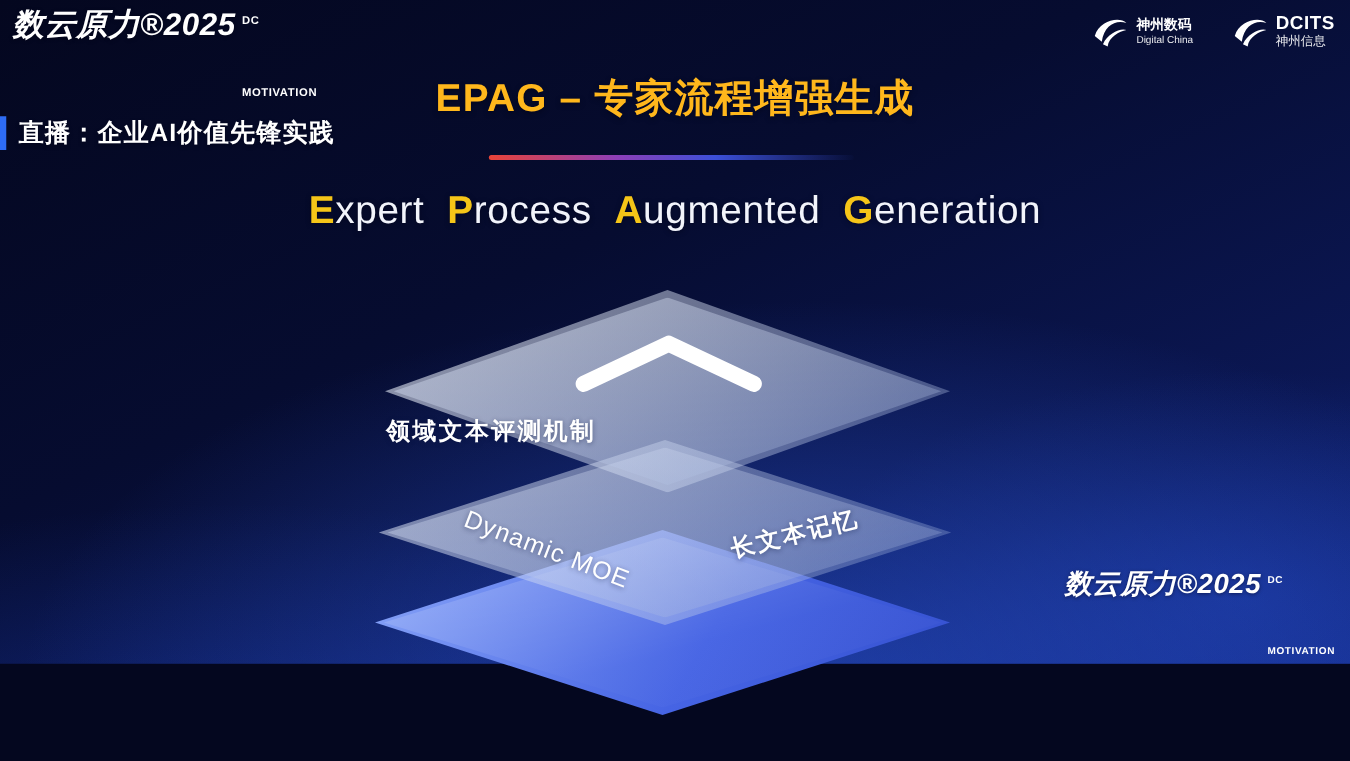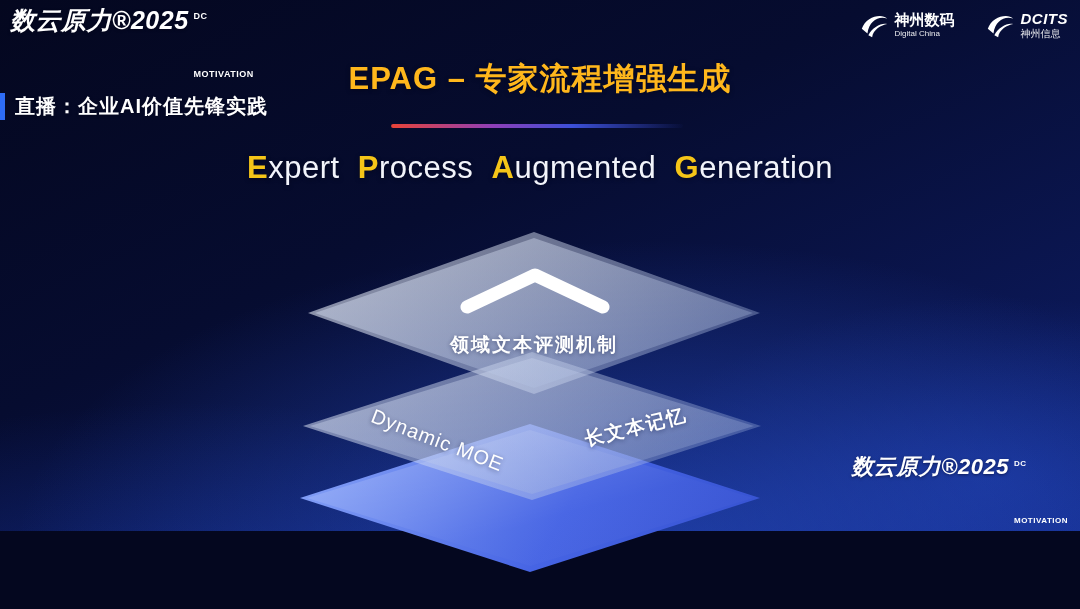--- a/index.html
+++ b/index.html
@@ -32,23 +32,23 @@
     font-size:20px; font-weight:bold; letter-spacing:1px;
     border-left:5px solid #2e6cf5;
     text-shadow:0 1px 3px rgba(0,0,20,0.5);
     margin-top:36px;
   }
 
   .partner-logos { position:absolute; right:12px; top:10px; display:flex; gap:30px; }
   .partner { display:flex; align-items:center; gap:6px; }
   .partner .swoosh { width:30px; height:30px; flex:0 0 auto; }
   .partner .ptext { display:flex; flex-direction:column; line-height:1.2; }
-  .partner .l1 { font-size:15px; font-weight:bold; }
+  .partner .l1 { font-size:11px; font-weight:bold; }
   .partner .l2 { font-size:8px; opacity:0.92; }
-  .partner.dcits .l1 { font-style:italic; font-size:15px; letter-spacing:0.5px; }
+  .partner.dcits .l1 { font-size:15px; letter-spacing:0.5px; }
   .partner.dcits .l2 { font-size:10px; }
 
   
   .page-title {
     position:absolute; left:50%; top:58px; transform:translateX(-50%);
     font-size:31px; font-weight:bold; letter-spacing:1px;
     color:#ffb71c; white-space:nowrap;
     text-shadow:0 1px 4px rgba(0,0,20,0.5);
   }
   .title-divider {
@@ -76,21 +76,21 @@
     background:linear-gradient(120deg, rgba(228,235,250,0.55), rgba(150,170,215,0.30)); }
   .layer-middle::after { background:linear-gradient(160deg, rgba(222,230,248,0.42), rgba(140,160,210,0.24)); }
   .layer-bottom{ left:300px; top:424px; width:460px; height:148px; z-index:3;
     background:linear-gradient(120deg, #8aa6f8, #4664e4 58%, #3450cf); }
   .layer-bottom::after { background:linear-gradient(165deg, rgba(255,255,255,0.22), rgba(255,255,255,0.02) 60%); }
 
   .chevron { position:absolute; left:457px; top:266px; width:156px; height:50px; z-index:6; }
 
   .layer-label { position:absolute; z-index:6; font-weight:bold; color:#fff;
     text-shadow:0 1px 4px rgba(10,20,60,0.45); }
-  .label-top    { left:309px; top:332px; width:450px; text-align:center; font-size:19px; letter-spacing:2px; }
+  .label-top    { left:309px; top:332px; width:450px; text-align:left; font-size:19px; letter-spacing:2px; }
   .label-mid-left { left:372px; top:404px; width:180px; font-size:20px; font-weight:normal;
     letter-spacing:1px; transform:rotate(21deg); transform-origin:left center; }
   .label-mid-right{ left:585px; top:427px; width:140px; font-size:19px; letter-spacing:2px;
     transform:rotate(-14deg); transform-origin:left center; }
   .label-bottom { left:300px; top:507px; width:460px; text-align:center; font-size:19px; letter-spacing:2px; }
 </style>
 </head>
 <body>
 
 <div class="slide">

